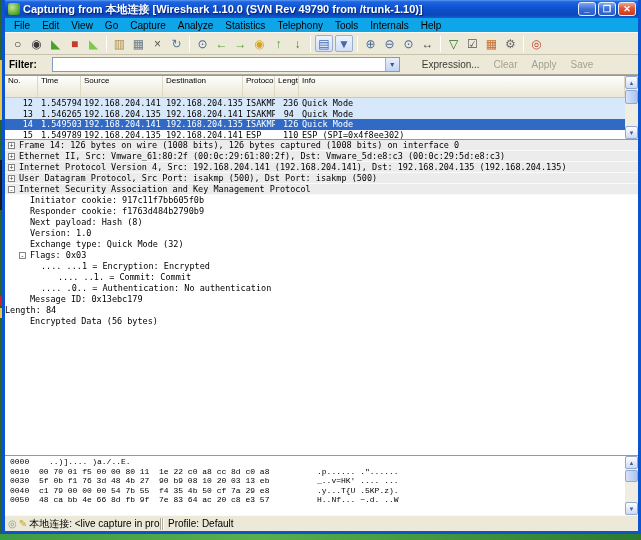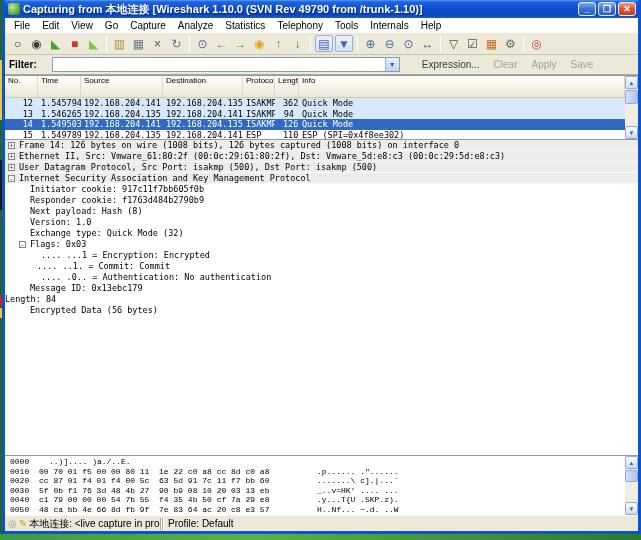--- a/index.html
+++ b/index.html
@@ -22,21 +22,21 @@
              background: radial-gradient(circle at 35% 35%, #bfe89a, #5aa832 65%, #2d7a1e); flex:0 0 12px; }
   .title-text { color:#fff; font-size:11px; font-weight:bold; text-shadow:1px 1px 1px #00227a;
                 white-space:nowrap; overflow:hidden; flex:1; }
   .wbtns { display:flex; gap:2px; }
   .wbtn { width:18px; height:14px; border-radius:3px; border:1px solid #e8f0fc; color:#fff;
           font-size:9px; line-height:12px; text-align:center; font-weight:bold;
           background: linear-gradient(180deg,#7fa8ef,#3b6fd8 50%,#2a5ec4); }
   .wbtn.close { background: linear-gradient(180deg,#f2a38c,#df5636 45%,#c93a1c); }
 
   
-  .menubar { height:14px; flex:0 0 14px; display:flex; align-items:center; background:#ffffff;
+  .menubar { height:14px; flex:0 0 14px; display:flex; align-items:center; background:#0ea5e9;
              padding-left:3px; }
   .menu-item { font-size:10px; color:#000; padding:0 6px; }
 
   
   .toolbar { height:23px; flex:0 0 23px; display:flex; align-items:center; background:#ece9d8;
              border-top:1px solid #fbfaf6; border-bottom:1px solid #c9c4ae; padding:0 3px; }
   .tb-btn { width:19px; height:19px; display:flex; align-items:center; justify-content:center;
             background:transparent; border:none; }
   .tb-btn.boxed { border:1px solid #98aed6; background:linear-gradient(#eef3fd,#d3dff6); border-radius:2px;
             width:18px; height:17px; margin:0 1px; }
@@ -258,21 +258,21 @@
             <div class="cell">Length</div>
             <div class="cell">Info</div>
           </div>
         <div id="pl-rows">
             <div class="pl-grid pl-row isakmp">
               <div class="cell num">12</div>
               <div class="cell">1.54579400</div>
               <div class="cell">192.168.204.141</div>
               <div class="cell">192.168.204.135</div>
               <div class="cell">ISAKMP</div>
-              <div class="cell num">362</div>
+              <div class="cell num">236</div>
               <div class="cell">Quick Mode</div>
             </div>
             <div class="pl-grid pl-row isakmp">
               <div class="cell num">13</div>
               <div class="cell">1.54626500</div>
               <div class="cell">192.168.204.135</div>
               <div class="cell">192.168.204.141</div>
               <div class="cell">ISAKMP</div>
               <div class="cell num">94</div>
               <div class="cell">Quick Mode</div>
@@ -309,41 +309,41 @@
       <div class="sb">
         <div class="sb-btn sb-up">▲</div>
         <div class="sb-thumb" style="top:14px;height:14px"></div>
         <div class="sb-btn sb-down">▼</div>
       </div>
     </div>
 
     <div class="details" id="details">
         <div class="dt-row band"><span class="expander" style="left: 3px;">+</span><span class="dt-text" style="padding-left: 14px;">Frame 14: 126 bytes on wire (1008 bits), 126 bytes captured (1008 bits) on interface 0</span></div>
         <div class="dt-row band"><span class="expander" style="left: 3px;">+</span><span class="dt-text" style="padding-left: 14px;">Ethernet II, Src: Vmware_61:80:2f (00:0c:29:61:80:2f), Dst: Vmware_5d:e8:c3 (00:0c:29:5d:e8:c3)</span></div>
+        <div class="dt-row band"><span class="expander" style="left: 3px;">+</span><span class="dt-text" style="padding-left: 14px;">Internet Protocol Version 4, Src: 192.168.204.141 (192.168.204.141), Dst: 192.168.204.135 (192.168.204.135)</span></div>
         <div class="dt-row band"><span class="expander" style="left: 3px;">+</span><span class="dt-text" style="padding-left: 14px;">User Datagram Protocol, Src Port: isakmp (500), Dst Port: isakmp (500)</span></div>
         <div class="dt-row band"><span class="expander" style="left: 3px;">-</span><span class="dt-text" style="padding-left: 14px;">Internet Security Association and Key Management Protocol</span></div>
         <div class="dt-row"><span class="dt-text" style="padding-left: 25px;">Initiator cookie: 917c11f7bb605f0b</span></div>
         <div class="dt-row"><span class="dt-text" style="padding-left: 25px;">Responder cookie: f1763d484b2790b9</span></div>
         <div class="dt-row"><span class="dt-text" style="padding-left: 25px;">Next payload: Hash (8)</span></div>
         <div class="dt-row"><span class="dt-text" style="padding-left: 25px;">Version: 1.0</span></div>
         <div class="dt-row"><span class="dt-text" style="padding-left: 25px;">Exchange type: Quick Mode (32)</span></div>
         <div class="dt-row"><span class="expander" style="left: 14px;">-</span><span class="dt-text" style="padding-left: 25px;">Flags: 0x03</span></div>
         <div class="dt-row"><span class="dt-text" style="padding-left: 36px;">.... ...1 = Encryption: Encrypted</span></div>
-        <div class="dt-row"><span class="dt-text" style="padding-left: 32px;">.... ..1. = Commit: Commit</span></div>
+        <div class="dt-row"><span class="dt-text" style="padding-left: 53px;">.... ..1. = Commit: Commit</span></div>
         <div class="dt-row"><span class="dt-text" style="padding-left: 36px;">.... .0.. = Authentication: No authentication</span></div>
         <div class="dt-row"><span class="dt-text" style="padding-left: 25px;">Message ID: 0x13ebc179</span></div>
         <div class="dt-row"><span class="dt-text" style="">Length: 84</span></div>
         <div class="dt-row"><span class="dt-text" style="padding-left: 25px;">Encrypted Data (56 bytes)</span></div>
       </div>
 
     <div class="hexpane">
       <div class="hx-inner" id="hexlines">
           <div class="hx-line"><span class="hx-off">0000</span><span class="hx-ascii">..)].... )a./..E.</span></div>
           <div class="hx-line"><span class="hx-off">0010</span><span class="hx-hex">00 70 01 f5 00 00 80 11  1e 22 c0 a8 cc 8d c0 a8</span><span class="hx-ascii">.p...... ."......</span></div>
-          <div class="hx-line"><span class="hx-off">0020</span><span class="hx-hex">cc 87 01 f4 01 f4 00 5c  63 5d 91 7c 11 f7 bb 60</span><span class="hx-ascii">.......\ c].|...`</span></div>
           <div class="hx-line"><span class="hx-off">0030</span><span class="hx-hex">5f 0b f1 76 3d 48 4b 27  90 b9 08 10 20 03 13 eb</span><span class="hx-ascii">_..v=HK' .... ...</span></div>
           <div class="hx-line"><span class="hx-off">0040</span><span class="hx-hex">c1 79 00 00 00 54 7b 55  f4 35 4b 50 cf 7a 29 e8</span><span class="hx-ascii">.y...T{U .5KP.z).</span></div>
           <div class="hx-line"><span class="hx-off">0050</span><span class="hx-hex">48 ca bb 4e 66 8d fb 9f  7e 83 64 ac 20 c8 e3 57</span><span class="hx-ascii">H..Nf... ~.d. ..W</span></div>
         </div>
       <div class="sb">
         <div class="sb-btn sb-up">▲</div>
         <div class="sb-thumb" style="top:14px;height:12px"></div>
         <div class="sb-btn sb-down">▼</div>
       </div>
     </div>

